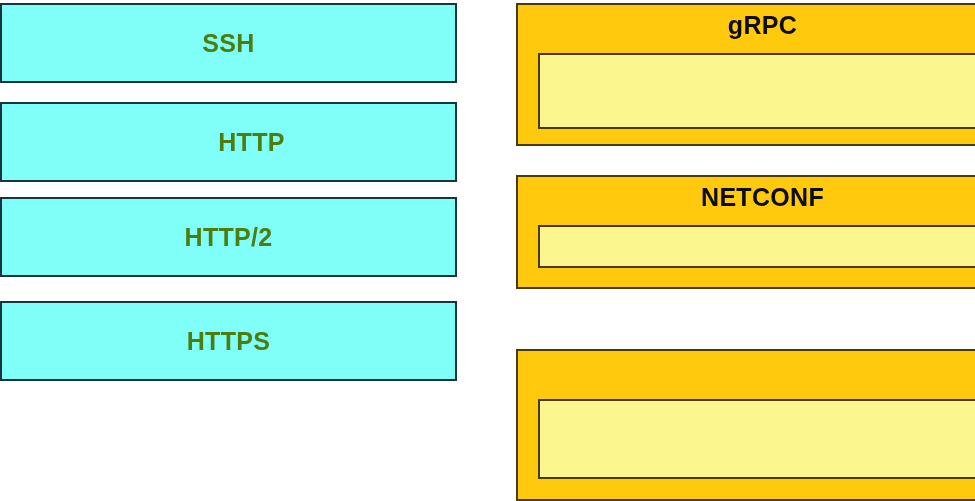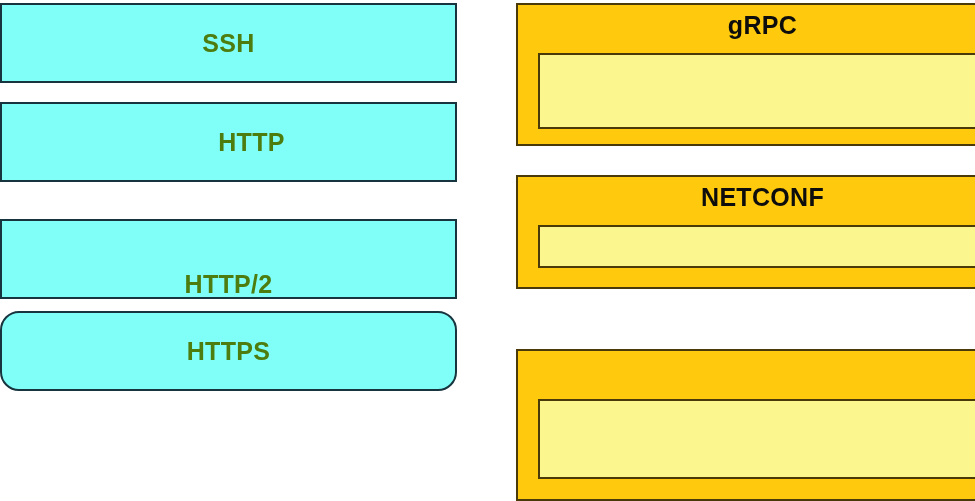--- a/index.html
+++ b/index.html
@@ -47,22 +47,22 @@
     font-size: 25px;
     font-weight: 700;
     color: #4d7c0f;
     letter-spacing: 0.3px;
     line-height: 1;
     user-select: none;
   }
 
   .proto-box.p0 { top: 3px; }
   .proto-box.p1 { top: 102px; padding-left: 46px; }
-  .proto-box.p2 { top: 219px; align-items: flex-end; }
-  .proto-box.p3 { top: 311px; border-radius: 19px; }
+  .proto-box.p2 { top: 197px; }
+  .proto-box.p3 { top: 301px; }
 
   
   .api-column {
     position: absolute;
     left: 469px;
     top: 0px;
     width: 506px;
     height: 501px;
     margin-left: 47px;
   }

